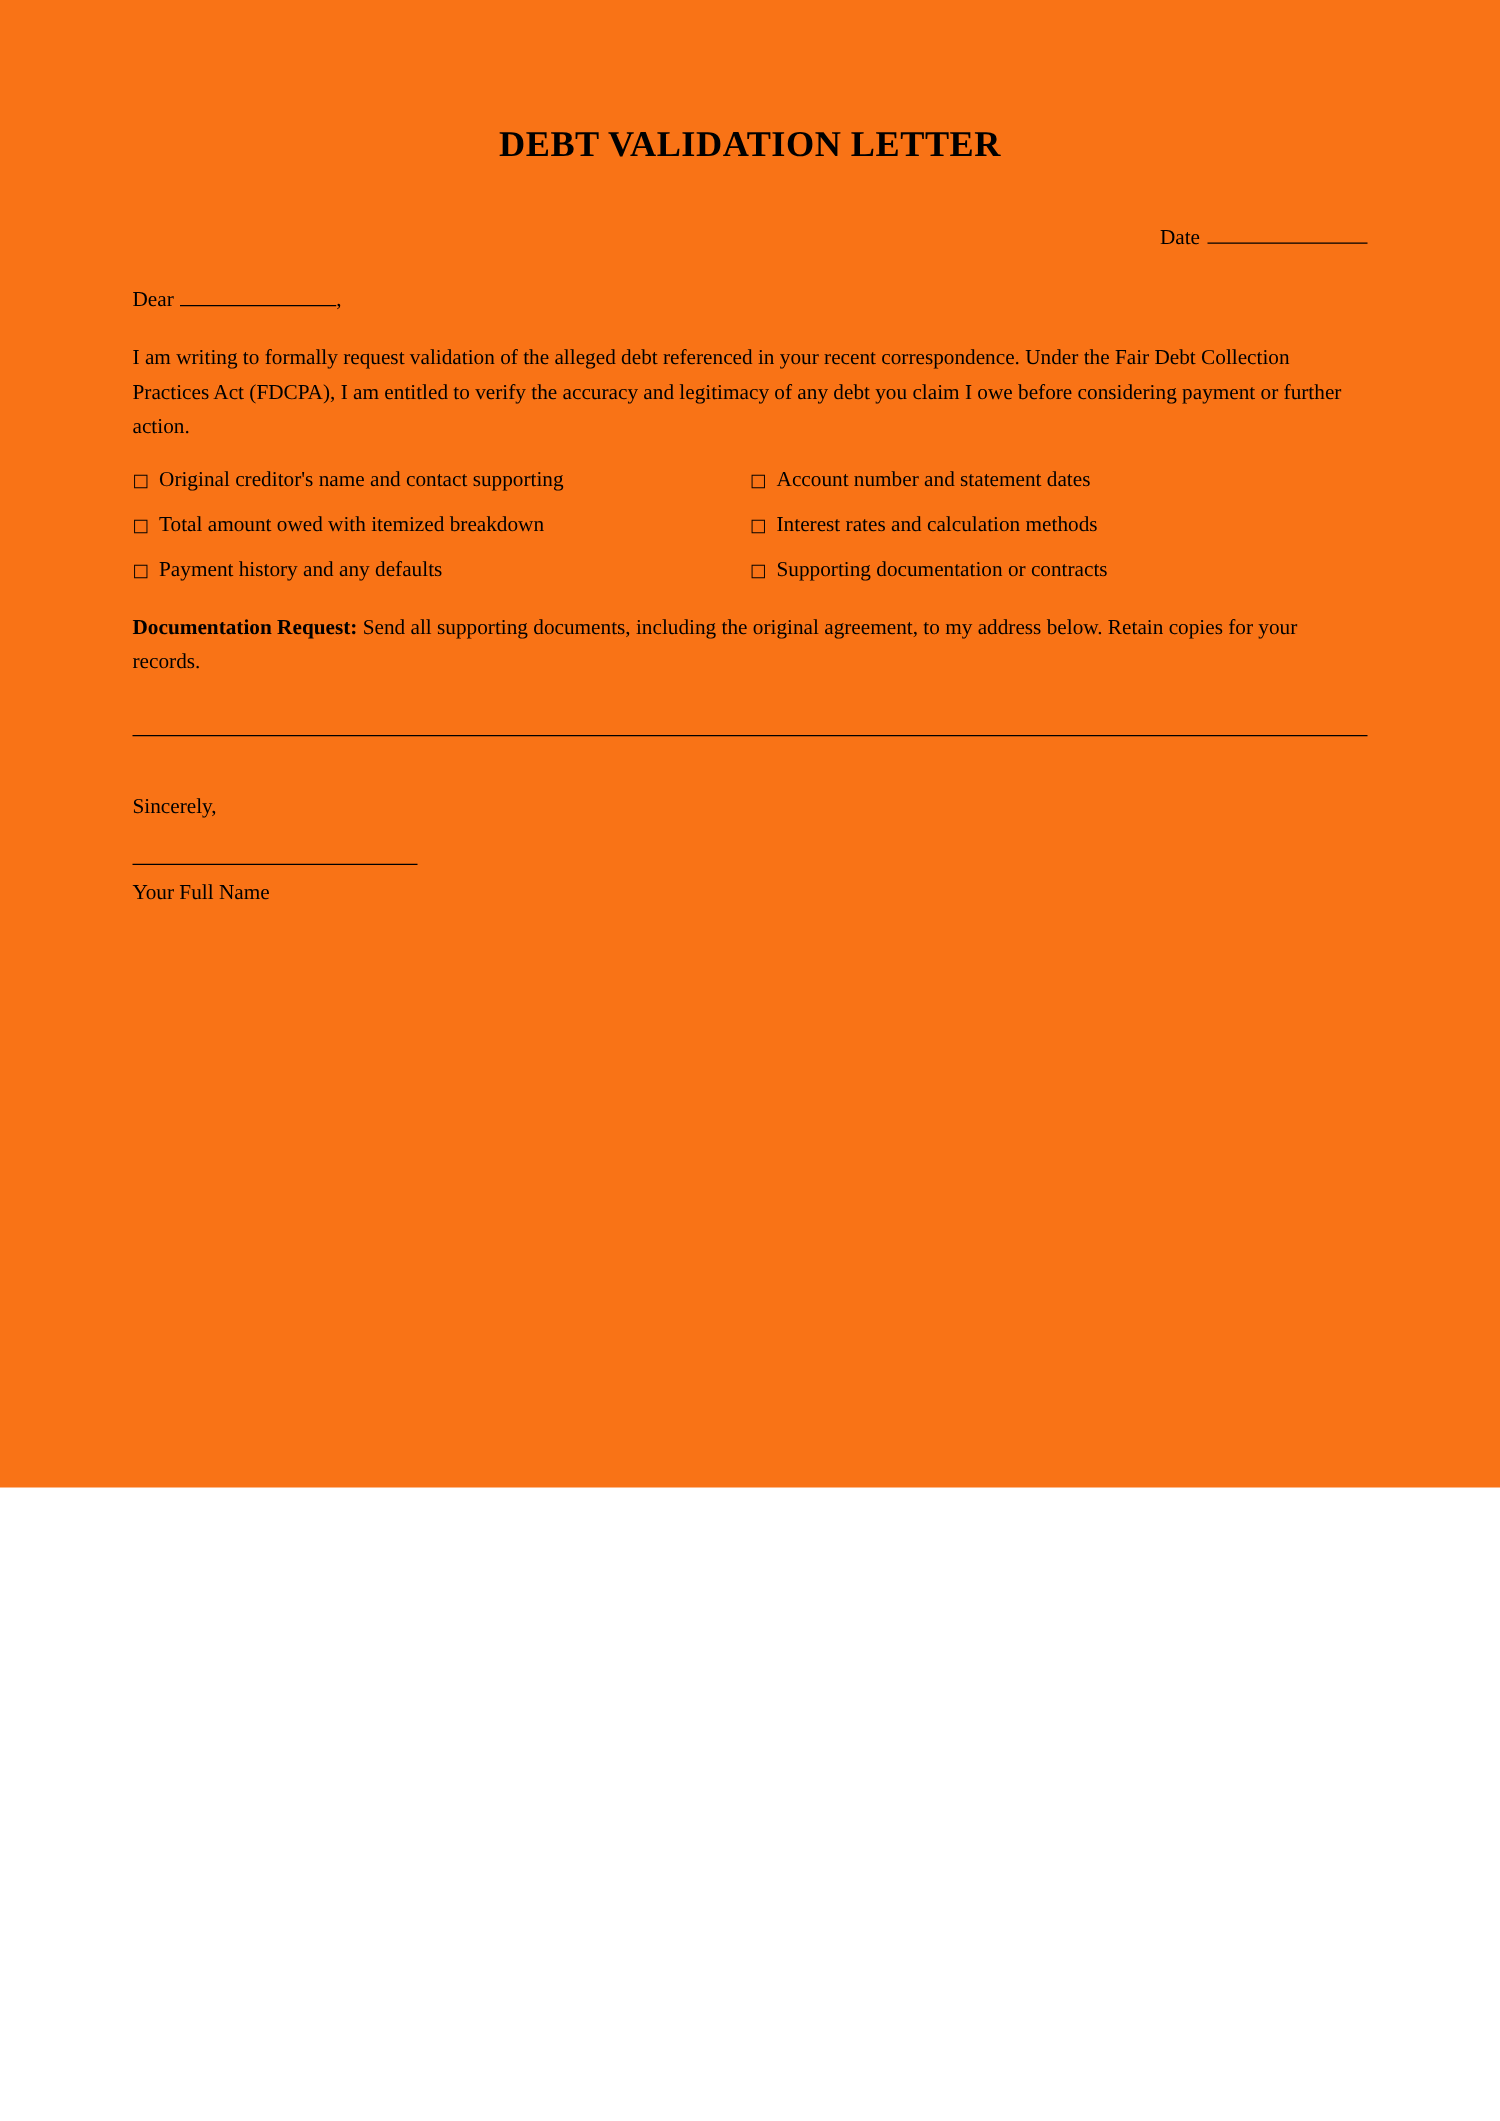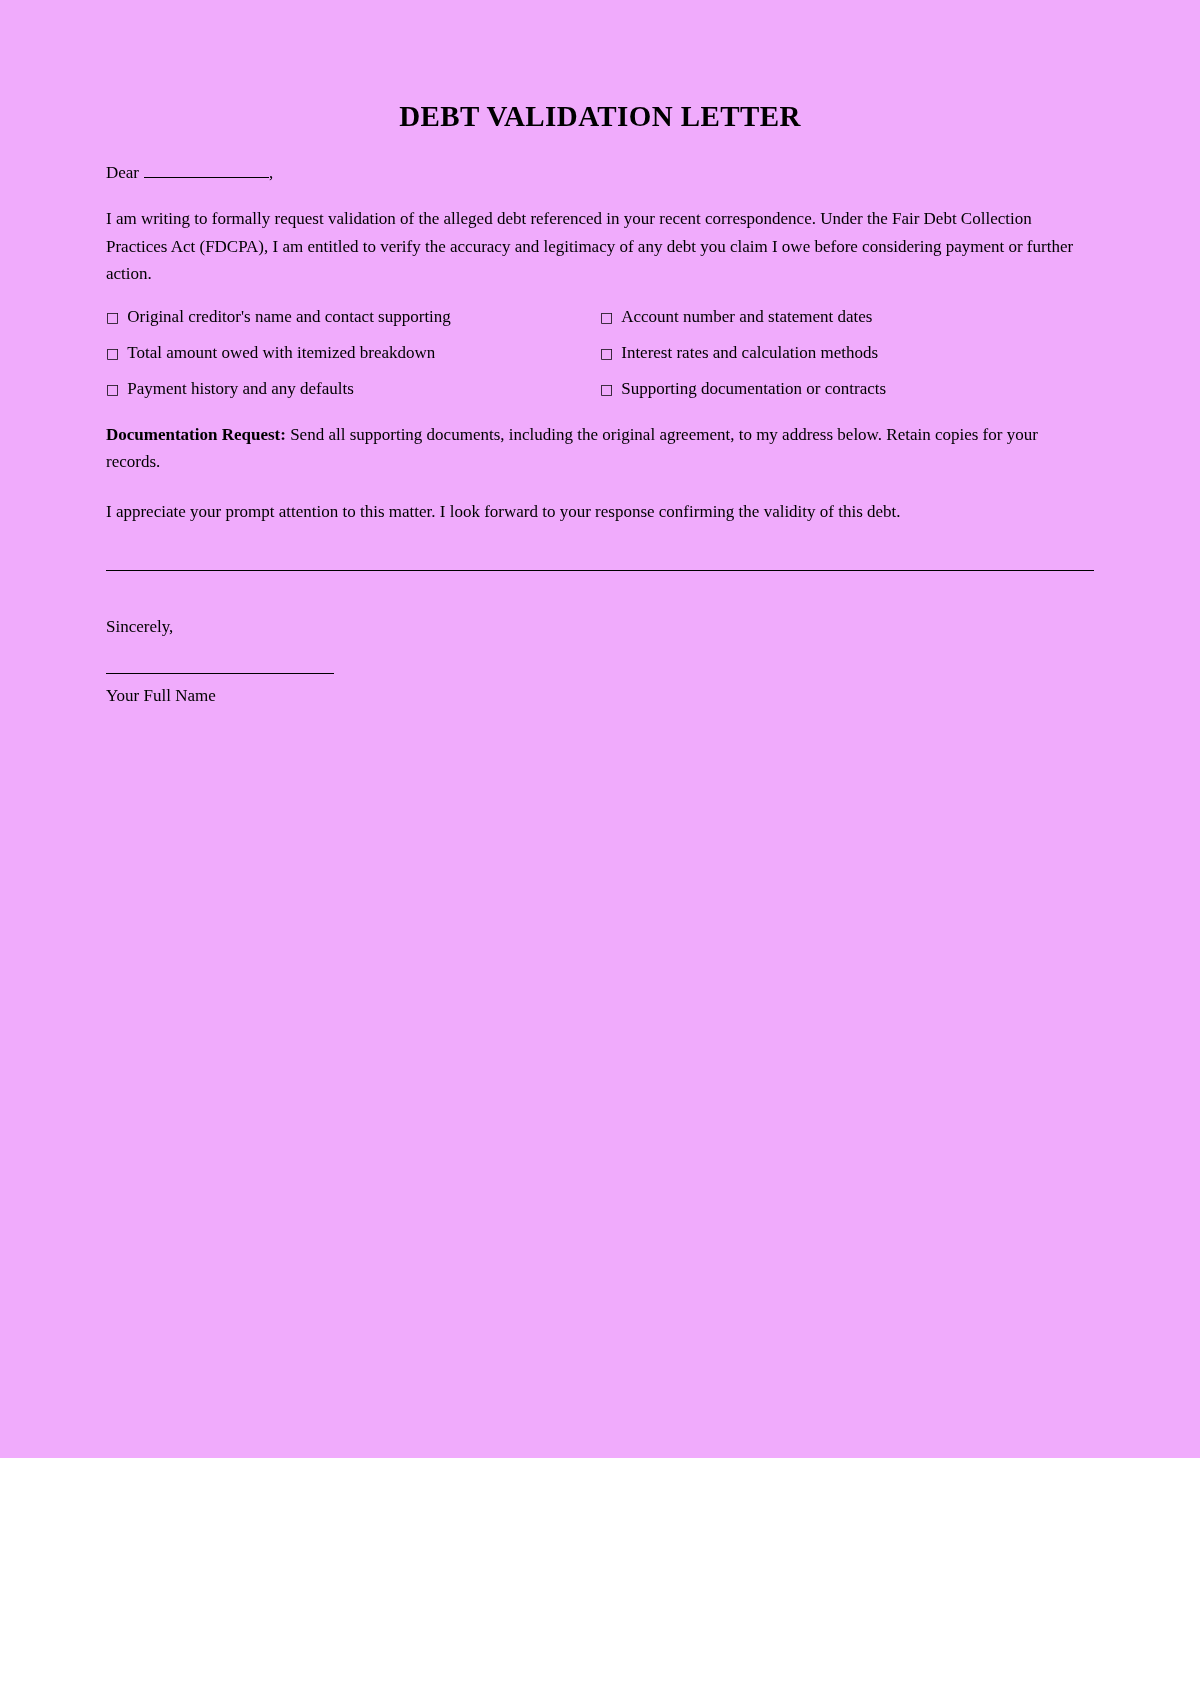--- a/index.html
+++ b/index.html
@@ -10,22 +10,22 @@
   body {
     width: 1200px;
     height: 1697px;
     font-family: "Liberation Serif", "DejaVu Serif", serif;
     color: #000000;
     -webkit-font-smoothing: antialiased;
   }
   .page {
     position: relative;
     width: 1200px;
-    height: 1458px;
-    background: #f0abfc;
+    height: 1190px;
+    background: #f97316;
     box-sizing: border-box;
     padding: 0 106px;
   }
   .doc-title {
     text-align: center;
     font-size: 29px;
     font-weight: bold;
     letter-spacing: 0.4px;
     margin: 0;
     padding-top: 100px;
@@ -100,20 +100,23 @@
     margin-top: 12px;
   }
 </style>
 </head>
 <body>
 
 <div class="page">
 
   <h1 class="doc-title">DEBT VALIDATION LETTER</h1>
 
+  <div class="date-row">
+    <span>Date</span><span class="blank-line blank-date"></span>
+  </div>
 
   <div class="salutation">
     <span>Dear</span><span class="blank-line blank-dear"></span><span>,</span>
   </div>
 
   <p class="body-par">I am writing to formally request validation of the alleged debt referenced in your recent correspondence. Under the Fair Debt Collection Practices Act (FDCPA), I am entitled to verify the accuracy and legitimacy of any debt you claim I owe before considering payment or further action.</p>
 
 
   <div class="checklist">
 
@@ -152,21 +155,20 @@
 
   </div>
 
 
 
   <p class="body-par">
     <span class="lead-bold">Documentation Request:</span><span> Send all supporting documents, including the original agreement, to my address below. Retain copies for your records.</span>
   </p>
 
 
-  <p class="body-par">I appreciate your prompt attention to this matter. I look forward to your response confirming the validity of this debt.</p>
 
   <hr class="rule">
 
   <div class="sincerely">Sincerely,</div>
 
   <div class="sig-line"></div>
 
   <div class="sig-name">Your Full Name</div>
 
 </div>

